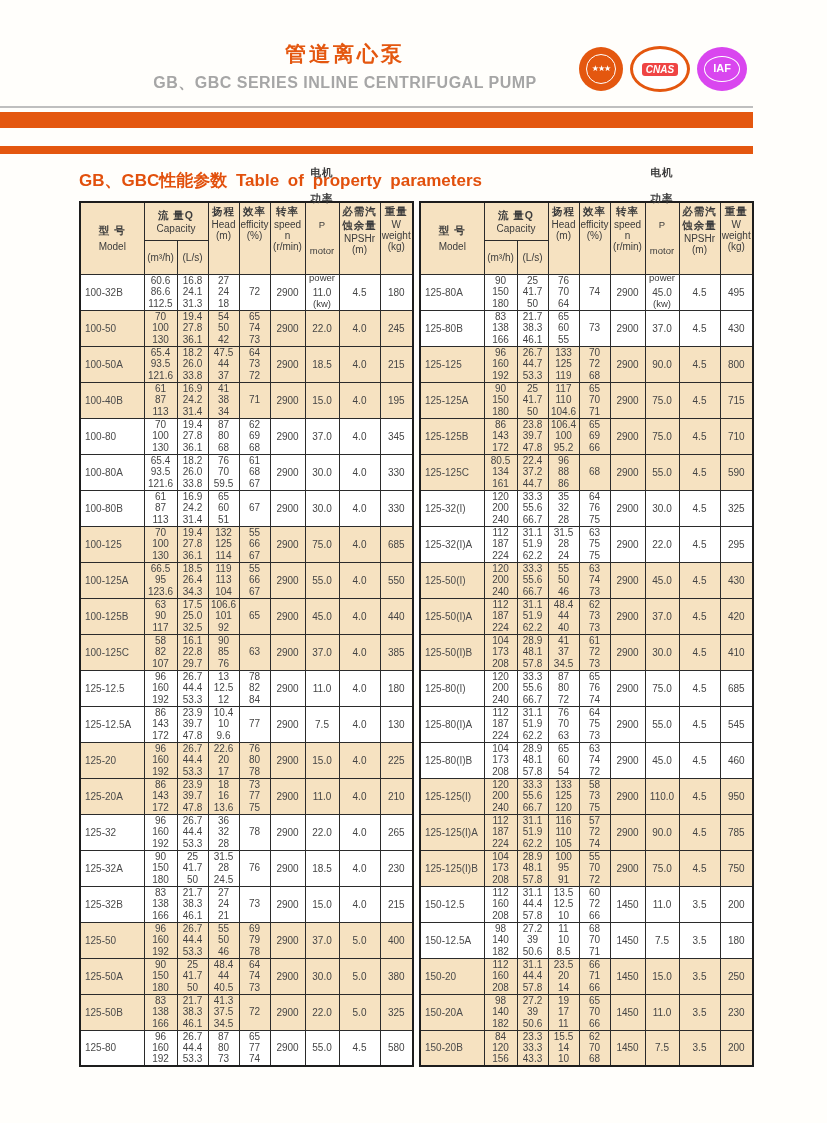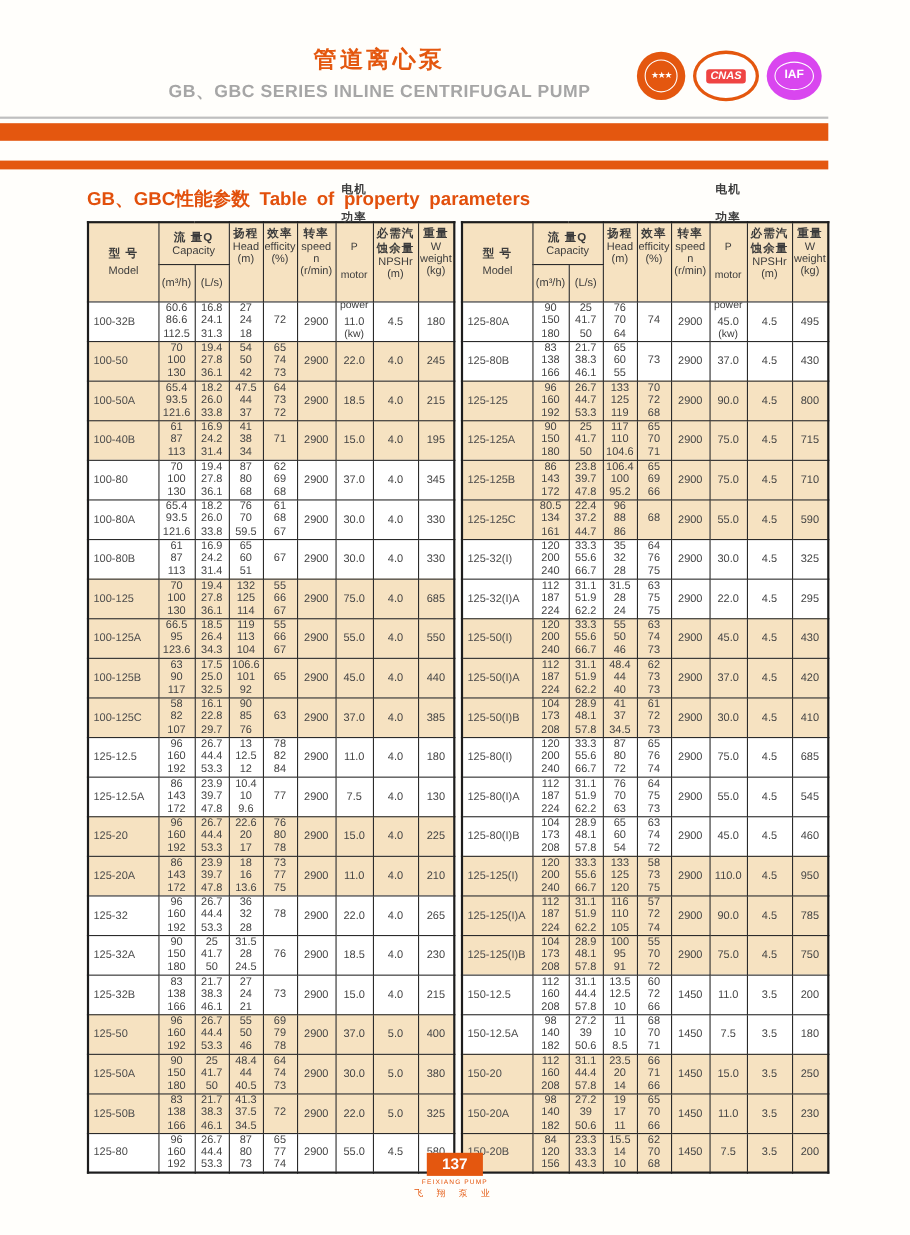--- a/index.html
+++ b/index.html
@@ -1399,19 +1399,14 @@
               <td>1450</td>
               <td>7.5</td>
               <td>3.5</td>
               <td>200</td>
             </tr>
           </tbody>
   </table>
 </div>
   </div>
 
-  <div class="pfoot">
-    <div class="page-num">137</div>
-    <div class="brand-en">FEIXIANG PUMP</div>
-    <div class="brand-cn">飞 翔 泵 业</div>
-  </div>
 
 </div>
 
 </body></html>

